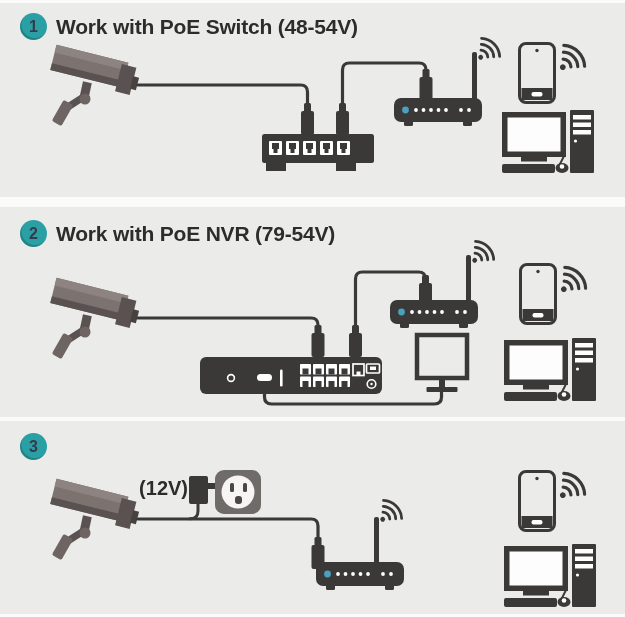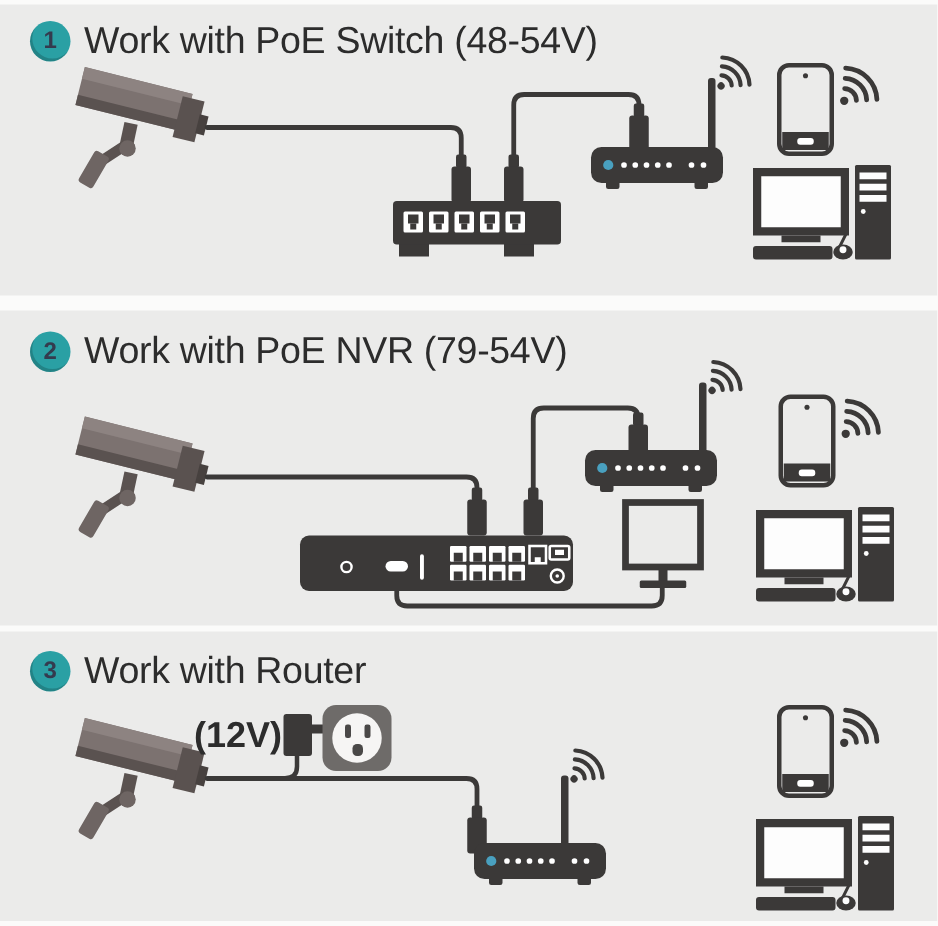--- a/index.html
+++ b/index.html
@@ -4,22 +4,22 @@
 <style>
   html,body{margin:0;padding:0}
   body{font-family:"Liberation Sans",sans-serif;background:var(--page-bg,#fbfbfa)}
   .stage{position:relative;width:625px;height:617px;background:var(--page-bg,#fbfbfa);overflow:hidden}
   .panel{position:absolute;left:0;width:625px;background:var(--panel-bg,#ebebea)}
   .diagram{position:absolute;left:0;top:0}
   .section-header{position:absolute;left:20px;display:flex;align-items:center;gap:9px}
   .num-badge{width:27px;height:27px;border-radius:50%;background:var(--accent-teal,#2aa0a4);
     color:var(--badge-number,#343b4e);font-weight:bold;font-size:16px;display:flex;
     align-items:center;justify-content:center;box-shadow:inset 1.5px -2px 0 rgba(0,0,0,.18);flex:0 0 auto}
-  .section-title{margin:0;font-size:25px;font-weight:normal;color:var(--title-text,#2c2c2c);letter-spacing:-0.2px}
-  .power-label{position:absolute;font-size:24px;font-weight:bold;color:var(--title-text,#2c2c2c)}
+  .section-title{margin:0;font-size:21px;font-weight:bold;color:var(--title-text,#2c2c2c);letter-spacing:-0.2px}
+  .power-label{position:absolute;font-size:20px;font-weight:bold;color:var(--title-text,#2c2c2c)}
 </style>
 </head>
 <body>
 
 <div class="stage">
 
   <div class="panel" style="top:3px;height:194px"></div>
   <div class="panel" style="top:207px;height:210px"></div>
   <div class="panel" style="top:421px;height:193px"></div>
 
@@ -217,17 +217,16 @@
   <div class="section-header" style="top:13px">
     <span class="num-badge">1</span>
     <h2 class="section-title">Work with PoE Switch (48-54V)</h2>
   </div>
   <div class="section-header" style="top:220px">
     <span class="num-badge">2</span>
     <h2 class="section-title">Work with PoE NVR (79-54V)</h2>
   </div>
   <div class="section-header" style="top:433px">
     <span class="num-badge">3</span>
-    <h2 class="section-title">Work with Router</h2>
   </div>
 
   <div class="power-label" style="left:128px;top:477px;width:60px;text-align:right">(12V)</div>
 </div>
 
 </body></html>

